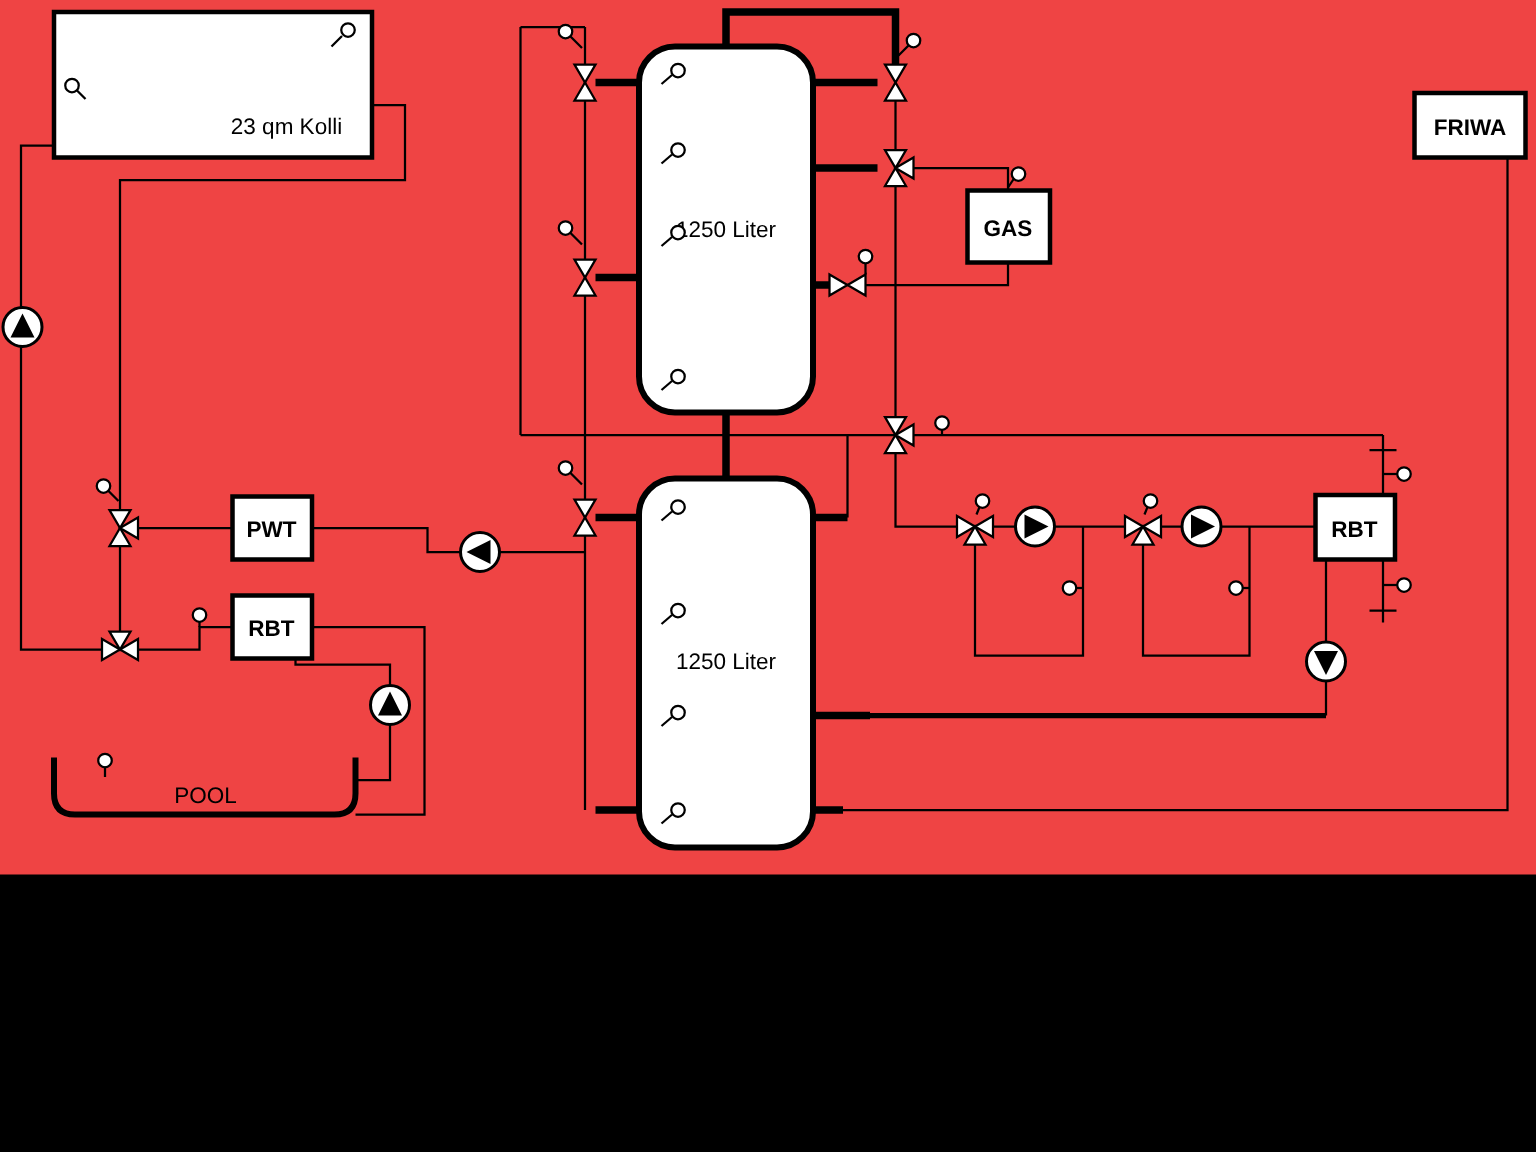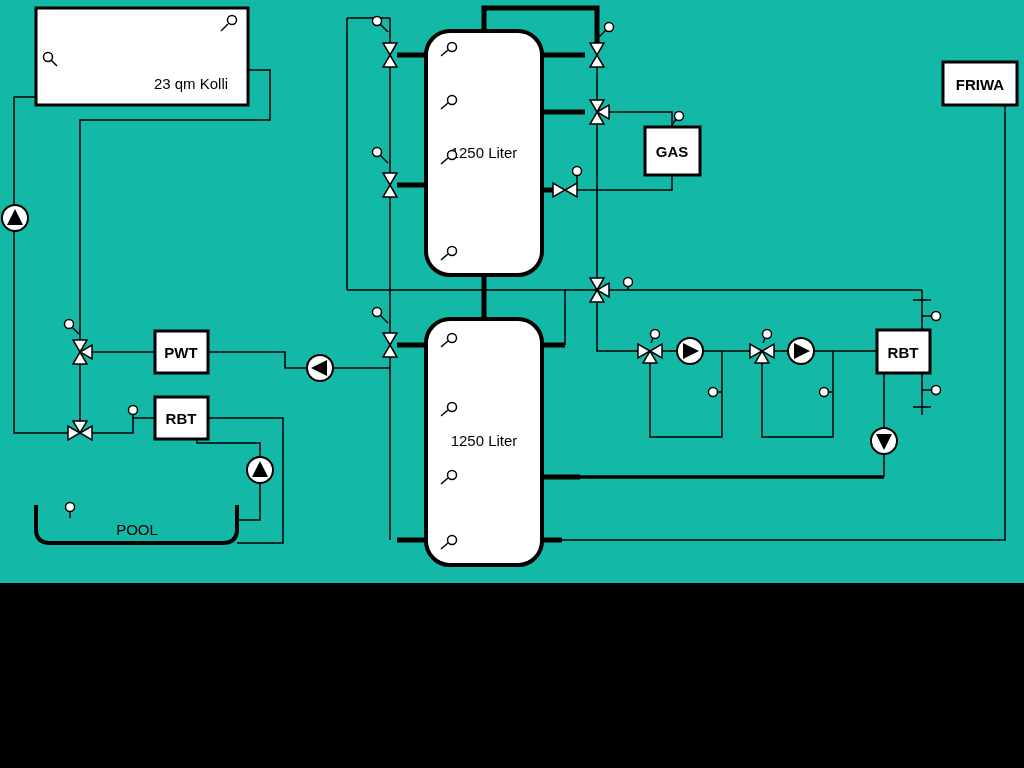--- a/index.html
+++ b/index.html
@@ -1,16 +1,16 @@
 <!DOCTYPE html>
 <html><head>
 <meta charset="utf-8">
 <style>
   html,body{margin:0;padding:0;background:#444;}
-  .stage{position:relative;width:1024px;height:768px;background:#14b8a6;overflow:hidden;font-family:"Liberation Sans",sans-serif;}
+  .stage{position:relative;width:1024px;height:768px;background:#ef4444;overflow:hidden;font-family:"Liberation Sans",sans-serif;}
   .letterbox{position:absolute;left:0;top:583px;width:1024px;height:185px;background:#000000;}
   svg{position:absolute;left:0;top:0;}
   .pipe{fill:none;stroke:#000000;stroke-width:1.5;}
   .pipe-med{fill:none;stroke:#000000;stroke-width:3.5;}
   .pipe-thick{fill:none;stroke:#000000;stroke-width:5;}
   .box{fill:#ffffff;stroke:#000000;stroke-width:3;}
   .tank{fill:#ffffff;stroke:#000000;stroke-width:4;}
   .pool{fill:none;stroke:#000000;stroke-width:4;}
   .valve{fill:#ffffff;stroke:#000000;stroke-width:1.5;stroke-linejoin:miter;}
   .pump-c{fill:#ffffff;stroke:#000000;stroke-width:2;}

